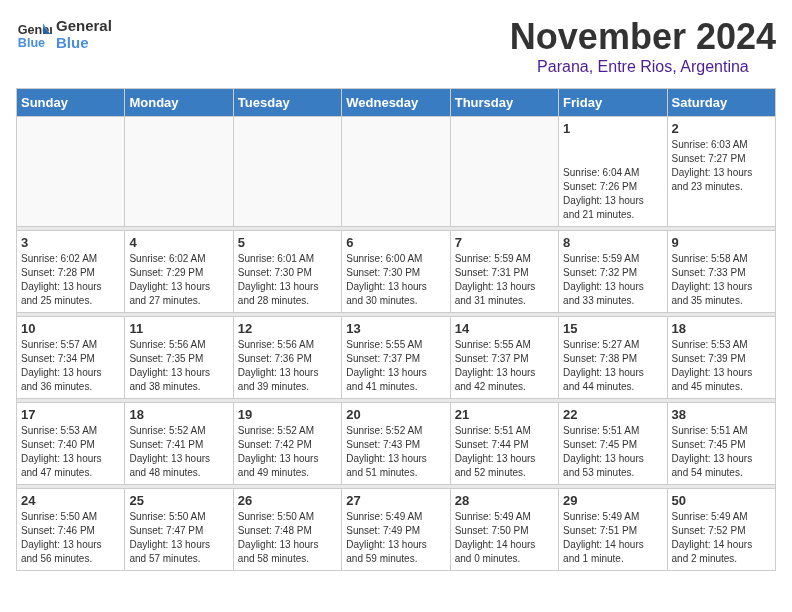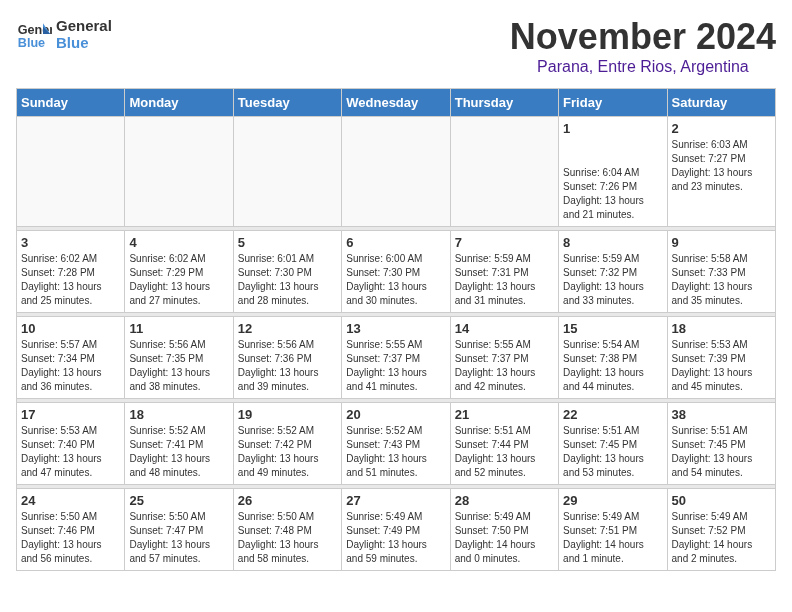--- a/index.html
+++ b/index.html
@@ -223,21 +223,21 @@
         </td>
         <td>
           <div class="day-num">14</div>
           <div class="day-info" style="white-space: pre-line;">Sunrise: 5:55 AM
 Sunset: 7:37 PM
 Daylight: 13 hours
 and 42 minutes.</div>
         </td>
         <td>
           <div class="day-num">15</div>
-          <div class="day-info" style="white-space: pre-line;">Sunrise: 5:54 AM
+          <div class="day-info" style="white-space: pre-line;">Sunrise: 5:27 AM
 Sunset: 7:38 PM
 Daylight: 13 hours
 and 44 minutes.</div>
         </td>
         <td>
           <div class="day-num">18</div>
           <div class="day-info" style="white-space: pre-line;">Sunrise: 5:53 AM
 Sunset: 7:39 PM
 Daylight: 13 hours
 and 45 minutes.</div>

